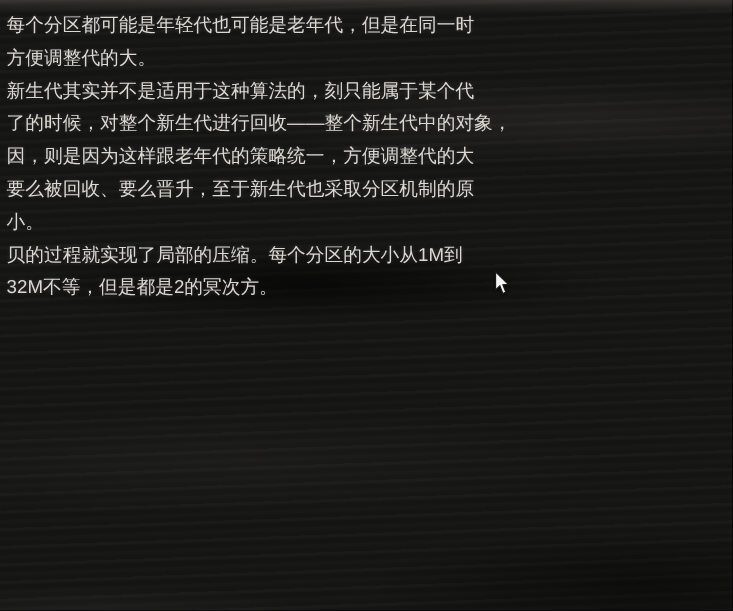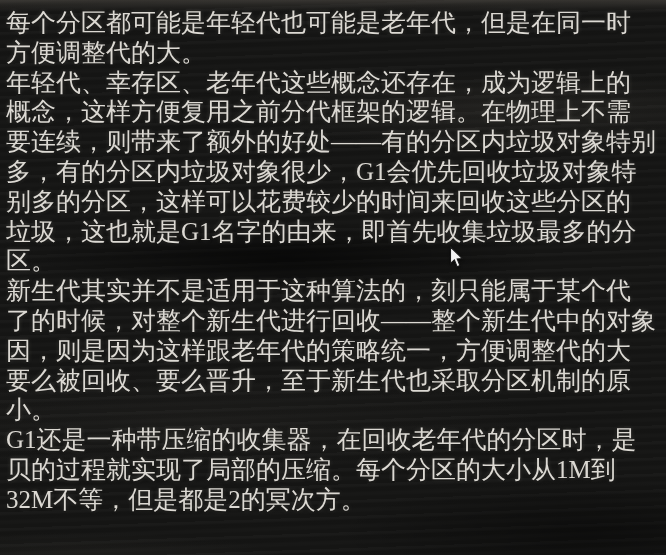--- a/index.html
+++ b/index.html
@@ -33,22 +33,22 @@
     position: absolute;
     left: 0;
     top: 0;
     width: 666px;
     padding: 8px 0 0 6px;
     box-sizing: border-box;
   }
   .line {
     height: 29.8px;
     line-height: 29.8px;
-    font-size: 25px;
-    font-family: Liberation Serif, serif;
+    font-size: 17px;
+    font-family: Liberation Sans, sans-serif;
     color: #dcd9d3;
     white-space: nowrap;
     letter-spacing: 0px;
     text-shadow: 0 0 4px rgba(232,226,214,0.22), 0 1px 2px rgba(0,0,0,0.55);
   }
   .cursor {
     position: absolute;
     left: 449px;
     top: 246px;
     width: 15px;
@@ -61,40 +61,30 @@
 
 <div class="frame">
 
   <div class="notes">
 
     <div>
       <div class="line">每个分区都可能是年轻代也可能是老年代，但是在同一时</div>
       <div class="line">方便调整代的大。</div>
     </div>
 
-    <div>
-      <div class="line">年轻代、幸存区、老年代这些概念还存在，成为逻辑上的</div>
-      <div class="line">概念，这样方便复用之前分代框架的逻辑。在物理上不需</div>
-      <div class="line">要连续，则带来了额外的好处——有的分区内垃圾对象特别</div>
-      <div class="line">多，有的分区内垃圾对象很少，G1会优先回收垃圾对象特</div>
-      <div class="line">别多的分区，这样可以花费较少的时间来回收这些分区的</div>
-      <div class="line">垃圾，这也就是G1名字的由来，即首先收集垃圾最多的分</div>
-      <div class="line">区。</div>
-    </div>
 
     <div>
       <div class="line">新生代其实并不是适用于这种算法的，刻只能属于某个代</div>
       <div class="line">了的时候，对整个新生代进行回收——整个新生代中的对象，</div>
       <div class="line">因，则是因为这样跟老年代的策略统一，方便调整代的大</div>
       <div class="line">要么被回收、要么晋升，至于新生代也采取分区机制的原</div>
       <div class="line">小。</div>
     </div>
 
     <div>
-      <div class="line">G1还是一种带压缩的收集器，在回收老年代的分区时，是</div>
       <div class="line">贝的过程就实现了局部的压缩。每个分区的大小从1M到</div>
       <div class="line">32M不等，但是都是2的冥次方。</div>
     </div>
 
   </div>
 
   <svg class="cursor" viewBox="0 0 15 23" xmlns="http://www.w3.org/2000/svg">
     <path d="M1.5 1 L1.5 17.5 L5.4 13.9 L8.1 20.8 L10.9 19.6 L8.2 12.9 L13.3 12.6 Z" fill="#f4f4f4" stroke="#1a1a1a" stroke-width="1.1" stroke-linejoin="miter"></path>
   </svg>
 

